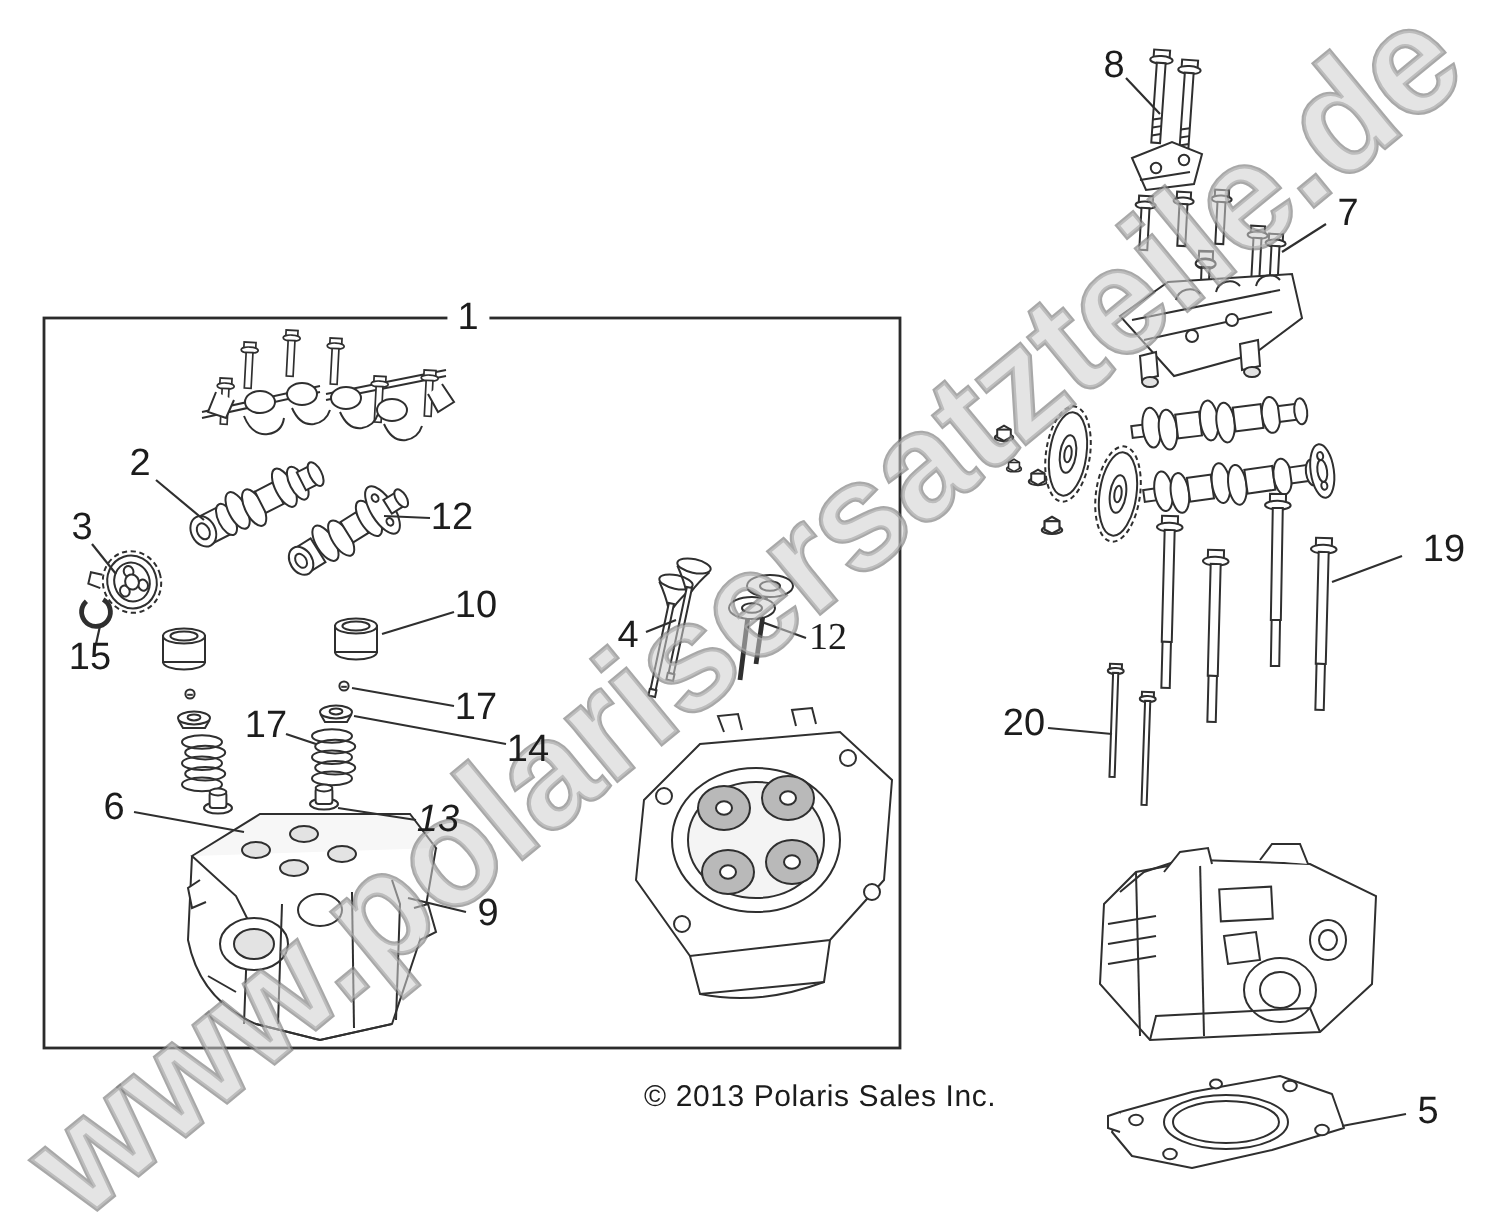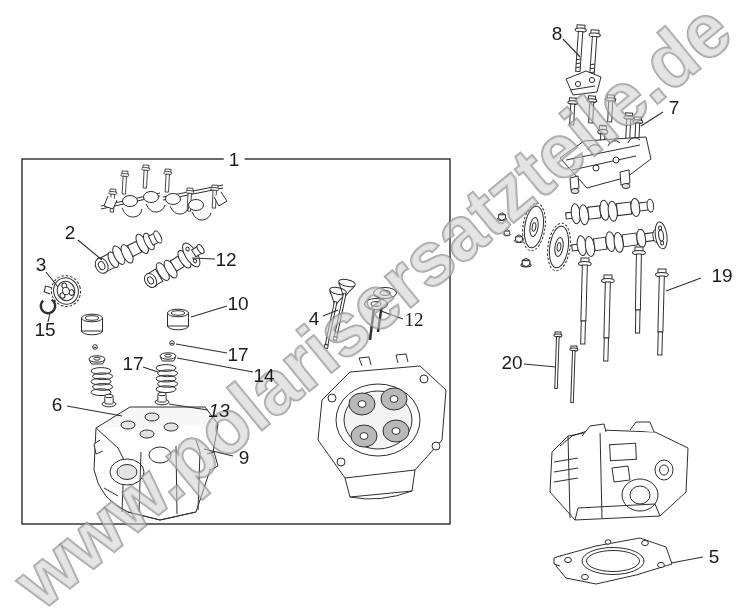--- a/index.html
+++ b/index.html
@@ -393,13 +393,14 @@
   <span class="callout" style="left:226px;top:259px;">12</span>
   <span class="callout" style="left:414px;top:319px;font-family:Liberation Serif, serif;">12</span>
   <span class="callout" style="left:219px;top:410px;font-style:italic;">13</span>
   <span class="callout" style="left:264px;top:375px;text-align:right;">14</span>
   <span class="callout" style="left:45px;top:329px;">15</span>
   <span class="callout" style="left:133px;top:363px;">17</span>
   <span class="callout" style="left:238px;top:354px;">17</span>
   <span class="callout" style="left:512px;top:362px;">20</span>
   <span class="callout" style="left:722px;top:275px;">19</span>
 
+  <div id="copyright">© 2013 Polaris Sales Inc.</div>
 </div>
 
 </body></html>

